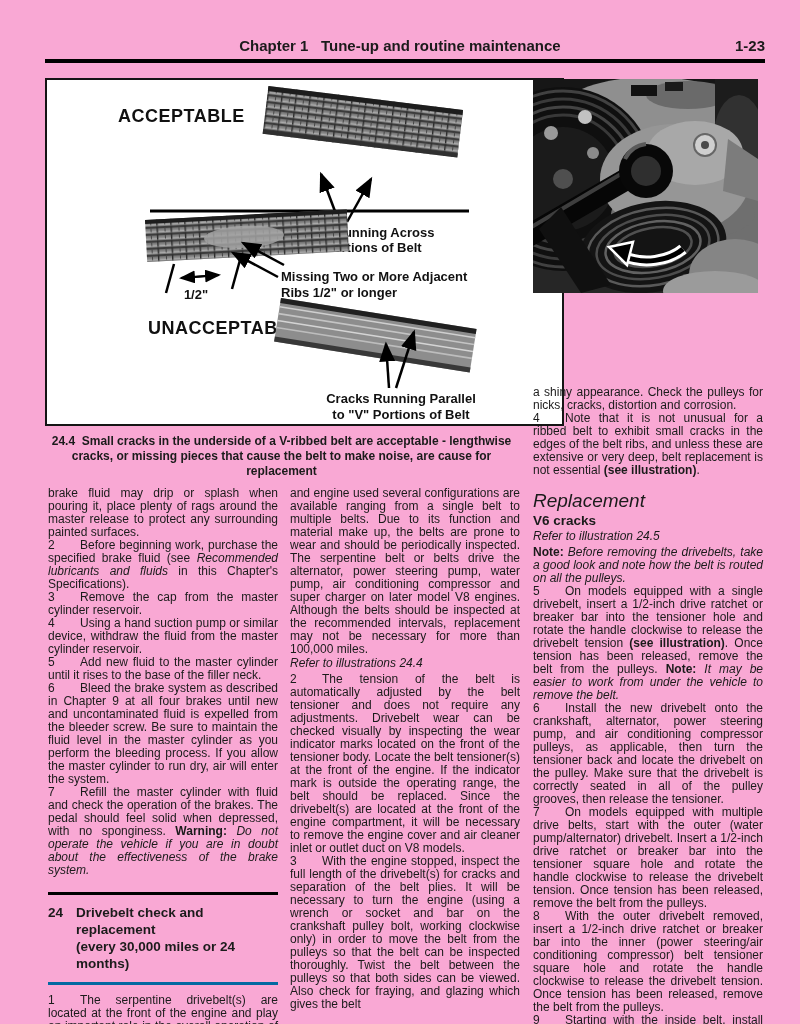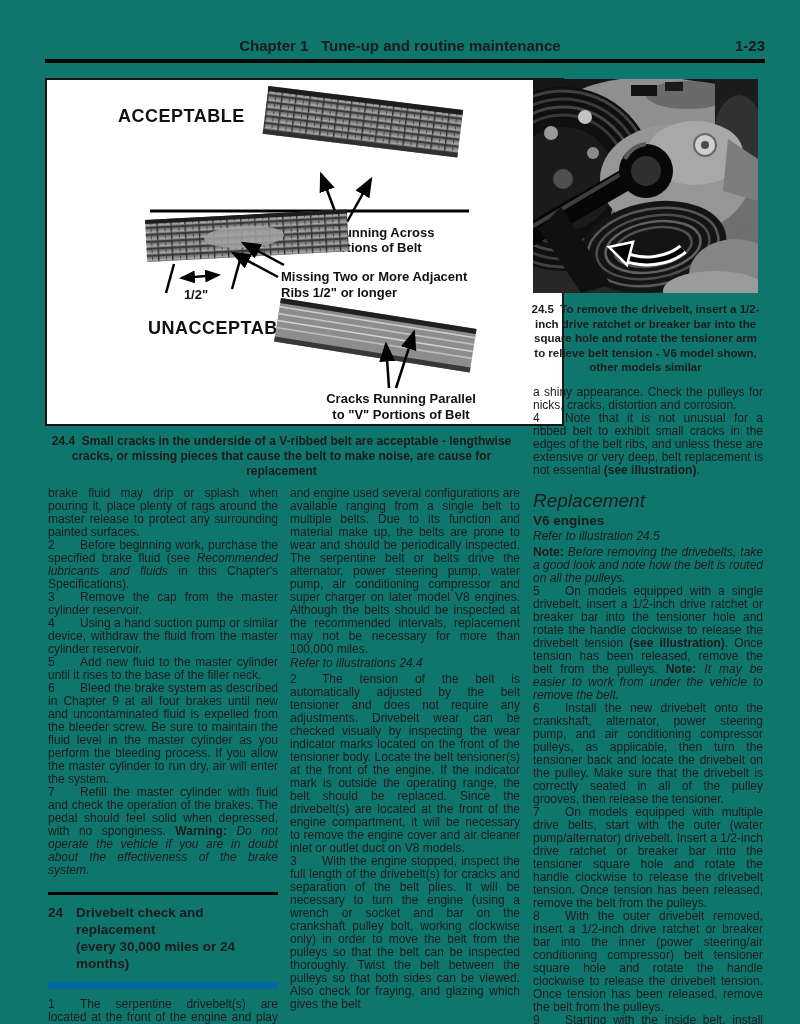--- a/index.html
+++ b/index.html
@@ -1,16 +1,16 @@
 <!DOCTYPE html>
 <html><head>
 <meta charset="utf-8">
 <style>
   html,body{margin:0;padding:0;background:#e8e8e8;}
-  .page{position:relative;width:800px;height:1024px;background:#0f766e;margin:0 auto;
+  .page{position:relative;width:800px;height:1024px;background:#f9a8d4;margin:0 auto;
         font-family:"Liberation Sans",sans-serif;color:#1b1b1b;overflow:hidden;}
   
   .hdr-title{position:absolute;left:0;right:0;top:37px;text-align:center;font-weight:bold;font-size:15px;}
   .hdr-page{position:absolute;right:35px;top:37px;font-weight:bold;font-size:15px;}
   .hdr-rule{position:absolute;left:45px;right:35px;top:59px;height:4px;background:#000;}
   
   .figbox{position:absolute;left:45px;top:78px;width:469px;height:344px;border:2px solid #151515;background:#fff;padding-left:46px;}
   .figcap1{position:absolute;left:45px;top:434px;width:473px;text-align:center;font-weight:bold;
            font-size:12px;line-height:15px;}
   
@@ -23,21 +23,21 @@
   .col-mid{left:290px;top:487px;}
   .col-right{left:533px;top:386px;}
   .para{margin:0;}
   .b{font-weight:bold;}
   .i{font-style:italic;}
   .pnum{display:inline-block;width:32px;}
   .h2{font-size:19px;font-weight:normal;font-style:italic;margin:13px 0 3px 0;line-height:21px;text-align:left;}
   .h3{font-size:13.5px;font-weight:bold;margin:3px 0 3px 0;text-align:left;}
   .ref{font-style:italic;margin:1px 0 3px 0;text-align:left;}
   .secbox{display:flex;margin-top:15px;margin-bottom:9px;padding:9px 0 10px 0;
-          border-top:3px solid #000;border-bottom:7px solid #0369a1;
+          border-top:3px solid #000;border-bottom:3px solid #0369a1;
           font-weight:bold;font-size:13.5px;line-height:17px;text-align:left;}
   .secnum{flex:none;width:28px;}
   .sectitle{white-space:pre-line;}
   svg text{font-family:"Liberation Sans",sans-serif;}
   .flabel{font-weight:bold;font-size:13px;fill:#111;}
   .flabel-big{font-weight:bold;font-size:18px;fill:#111;letter-spacing:.5px;}
 </style>
 </head>
 <body>
 
@@ -169,21 +169,20 @@
       <ellipse cx="202" cy="196" rx="46" ry="36" fill="#858585"></ellipse>
       <ellipse cx="182" cy="212" rx="52" ry="20" fill="#9b9b9b"></ellipse>
 
       <g>
         <path d="M150,170 C136,182 110,186 90,177" fill="none" stroke="#fff" stroke-width="11"></path>
         <path d="M150,170 C136,182 110,186 90,177" fill="none" stroke="#000" stroke-width="5"></path>
         <polygon points="76,168 100,163 94,186" fill="#000" stroke="#fff" stroke-width="2.5"></polygon>
       </g>
     </svg>
   </div>
-  <div class="figcap2">24.5&nbsp; To remove the drivebelt, insert a 1/2-inch drive ratchet or breaker bar into the square hole and rotate the tensioner arm to relieve belt tension - V6 model shown, other models similar</div>
 
   <div class="col col-left">
       <p class="para"><span>brake fluid may drip or splash when pouring it, place plenty of rags around the master release to protect any surrounding painted surfaces.</span></p>
       <p class="para"><span class="pnum">2</span><span>Before beginning work, purchase the specified brake fluid (see </span><span class="i">Recommended lubricants and fluids</span><span> in this Chapter's Specifications).</span></p>
       <p class="para"><span class="pnum">3</span><span>Remove the cap from the master cylinder reservoir.</span></p>
       <p class="para"><span class="pnum">4</span><span>Using a hand suction pump or similar device, withdraw the fluid from the master cylinder reservoir.</span></p>
       <p class="para"><span class="pnum">5</span><span>Add new fluid to the master cylinder until it rises to the base of the filler neck.</span></p>
       <p class="para"><span class="pnum">6</span><span>Bleed the brake system as described in Chapter 9 at all four brakes until new and uncontaminated fluid is expelled from the bleeder screw. Be sure to maintain the fluid level in the master cylinder as you perform the bleeding process. If you allow the master cylinder to run dry, air will enter the system.</span></p>
       <p class="para"><span class="pnum">7</span><span>Refill the master cylinder with fluid and check the operation of the brakes. The pedal should feel solid when depressed, with no sponginess. </span><span class="b">Warning:</span><span class="i"> Do not operate the vehicle if you are in doubt about the effectiveness of the brake system.</span></p>
       <div class="secbox">
@@ -196,21 +195,21 @@
   <div class="col col-mid">
       <p class="para"><span>and engine used several configurations are available ranging from a single belt to multiple belts. Due to its function and material make up, the belts are prone to wear and should be periodically inspected. The serpentine belt or belts drive the alternator, power steering pump, water pump, air conditioning compressor and super charger on later model V8 engines. Although the belts should be inspected at the recommended intervals, replacement may not be necessary for more than 100,000 miles.</span></p>
       <div class="ref">Refer to illustrations 24.4</div>
       <p class="para"><span class="pnum">2</span><span>The tension of the belt is automatically adjusted by the belt tensioner and does not require any adjustments. Drivebelt wear can be checked visually by inspecting the wear indicator marks located on the front of the tensioner body. Locate the belt tensioner(s) at the front of the engine. If the indicator mark is outside the operating range, the belt should be replaced. Since the drivebelt(s) are located at the front of the engine compartment, it will be necessary to remove the engine cover and air cleaner inlet or outlet duct on V8 models.</span></p>
       <p class="para"><span class="pnum">3</span><span>With the engine stopped, inspect the full length of the drivebelt(s) for cracks and separation of the belt plies. It will be necessary to turn the engine (using a wrench or socket and bar on the crankshaft pulley bolt, working clockwise only) in order to move the belt from the pulleys so that the belt can be inspected thoroughly. Twist the belt between the pulleys so that both sides can be viewed. Also check for fraying, and glazing which gives the belt</span></p>
     </div>
   <div class="col col-right">
       <p class="para"><span>a shiny appearance. Check the pulleys for nicks, cracks, distortion and corrosion.</span></p>
       <p class="para"><span class="pnum">4</span><span>Note that it is not unusual for a ribbed belt to exhibit small cracks in the edges of the belt ribs, and unless these are extensive or very deep, belt replacement is not essential </span><span class="b">(see illustration)</span><span>.</span></p>
       <div class="h2">Replacement</div>
-      <div class="h3">V6 engines</div>
+      <div class="h3">V6 cracks</div>
       <div class="ref">Refer to illustration 24.5</div>
       <p class="para"><span class="b">Note:</span><span class="i"> Before removing the drivebelts, take a good look and note how the belt is routed on all the pulleys.</span></p>
       <p class="para"><span class="pnum">5</span><span>On models equipped with a single drivebelt, insert a 1/2-inch drive ratchet or breaker bar into the tensioner hole and rotate the handle clockwise to release the drivebelt tension </span><span class="b">(see illustration)</span><span>. Once tension has been released, remove the belt from the pulleys. </span><span class="b">Note:</span><span class="i"> It may be easier to work from under the vehicle to remove the belt.</span></p>
       <p class="para"><span class="pnum">6</span><span>Install the new drivebelt onto the crankshaft, alternator, power steering pump, and air conditioning compressor pulleys, as applicable, then turn the tensioner back and locate the drivebelt on the pulley. Make sure that the drivebelt is correctly seated in all of the pulley grooves, then release the tensioner.</span></p>
       <p class="para"><span class="pnum">7</span><span>On models equipped with multiple drive belts, start with the outer (water pump/alternator) drivebelt. Insert a 1/2-inch drive ratchet or breaker bar into the tensioner square hole and rotate the handle clockwise to release the drivebelt tension. Once tension has been released, remove the belt from the pulleys.</span></p>
       <p class="para"><span class="pnum">8</span><span>With the outer drivebelt removed, insert a 1/2-inch drive ratchet or breaker bar into the inner (power steering/air conditioning compressor) belt tensioner square hole and rotate the handle clockwise to release the drivebelt tension. Once tension has been released, remove the belt from the pulleys.</span></p>
       <p class="para"><span class="pnum">9</span><span>Starting with the inside belt, install the</span></p>
     </div>
 
 </div>

